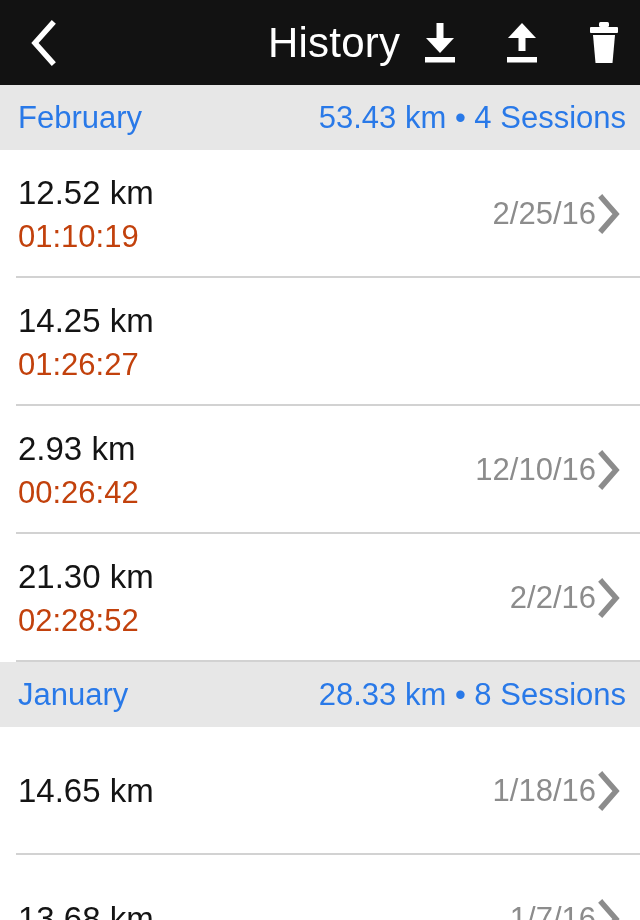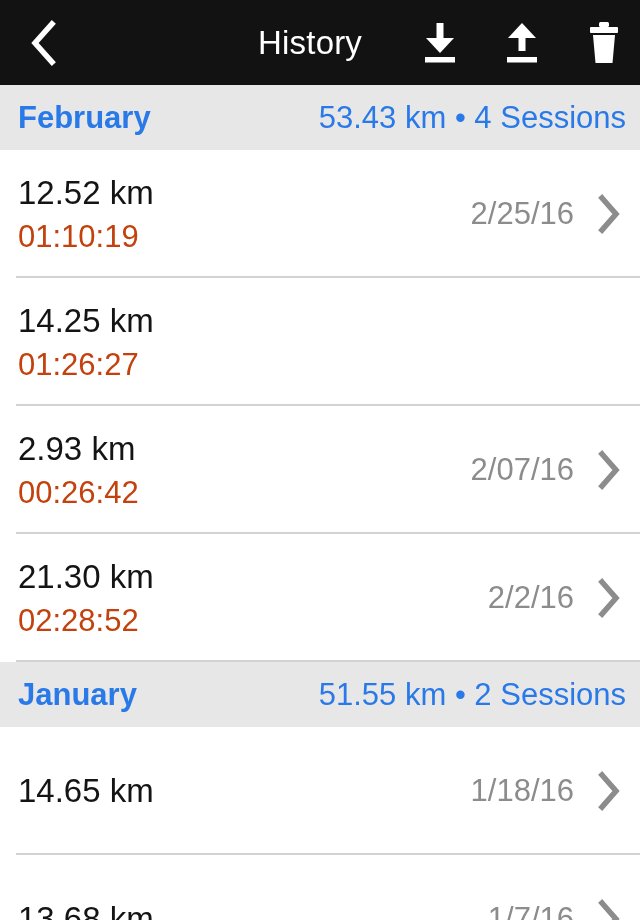--- a/index.html
+++ b/index.html
@@ -20,25 +20,25 @@
     position:relative;
   }
   .nav-back {
     width:86px; height:85px;
     display:flex; align-items:center; justify-content:center;
     cursor:pointer;
   }
   .nav-back svg { display:block; }
   .nav-title {
     color:#ffffff;
-    font-size:33px;
+    font-size:42px;
     font-weight:400;
     letter-spacing:0.2px;
     position:absolute;
-    left:258px;
+    left:268px;
     top:50%;
     transform:translateY(-50%);
     white-space:nowrap;
   }
   .nav-actions {
     position:absolute;
     right:14px; top:0;
     height:85px;
     display:flex;
     align-items:center;
@@ -57,21 +57,21 @@
     background:#e7e7e7;
     display:flex;
     align-items:center;
     position:relative;
   }
   .section-month {
     position:absolute;
     left:18px;
     color:#2979e8;
     font-size:31px;
-    font-weight:700;
+    font-weight:400;
     white-space:nowrap;
   }
   .section-summary {
     position:absolute;
     right:14px;
     color:#2979e8;
     font-size:31px;
     font-weight:400;
     white-space:nowrap;
   }
@@ -110,21 +110,20 @@
     line-height:1.35;
     white-space:nowrap;
   }
   .row-right {
     position:absolute;
     right:18px;
     top:50%;
     transform:translateY(-50%);
     display:flex;
     align-items:center;
-    gap:22px;
   }
   .row-date {
     color:#8c8c8c;
     font-size:31px;
     font-weight:400;
     white-space:nowrap;
   }
   .row-chevron { display:flex; align-items:center; }
   .row-chevron svg { display:block; }
 
@@ -216,21 +215,21 @@
           <div class="row-duration">01:26:27</div>
         </div>
         <div class="sep"></div>
       </div>
       <div class="row">
         <div class="row-left">
           <div class="row-distance">2.93  km</div>
           <div class="row-duration">00:26:42</div>
         </div>
         <div class="row-right">
-          <div class="row-date">2/07/16</div>
+          <div class="row-date">12/10/16</div>
           <div class="row-chevron">
             <svg width="26" height="40" viewBox="0 0 26 40" aria-hidden="true">
               <path d="M6 4 L20 20 L6 36" fill="none" stroke="#8c8c8c" stroke-width="5.5" stroke-linecap="square" stroke-linejoin="miter"></path>
             </svg>
           </div>
         </div>
         <div class="sep"></div>
       </div>
       <div class="row">
         <div class="row-left">
@@ -242,21 +241,21 @@
           <div class="row-chevron">
             <svg width="26" height="40" viewBox="0 0 26 40" aria-hidden="true">
               <path d="M6 4 L20 20 L6 36" fill="none" stroke="#8c8c8c" stroke-width="5.5" stroke-linecap="square" stroke-linejoin="miter"></path>
             </svg>
           </div>
         </div>
         <div class="sep"></div>
       </div>
       <div class="section-header">
         <div class="section-month">January</div>
-        <div class="section-summary">51.55  km • 2  Sessions</div>
+        <div class="section-summary">28.33  km • 8  Sessions</div>
       </div>
       <div class="row">
         <div class="row-left">
           <div class="row-distance">14.65  km</div>
         </div>
         <div class="row-right">
           <div class="row-date">1/18/16</div>
           <div class="row-chevron">
             <svg width="26" height="40" viewBox="0 0 26 40" aria-hidden="true">
               <path d="M6 4 L20 20 L6 36" fill="none" stroke="#8c8c8c" stroke-width="5.5" stroke-linecap="square" stroke-linejoin="miter"></path>

